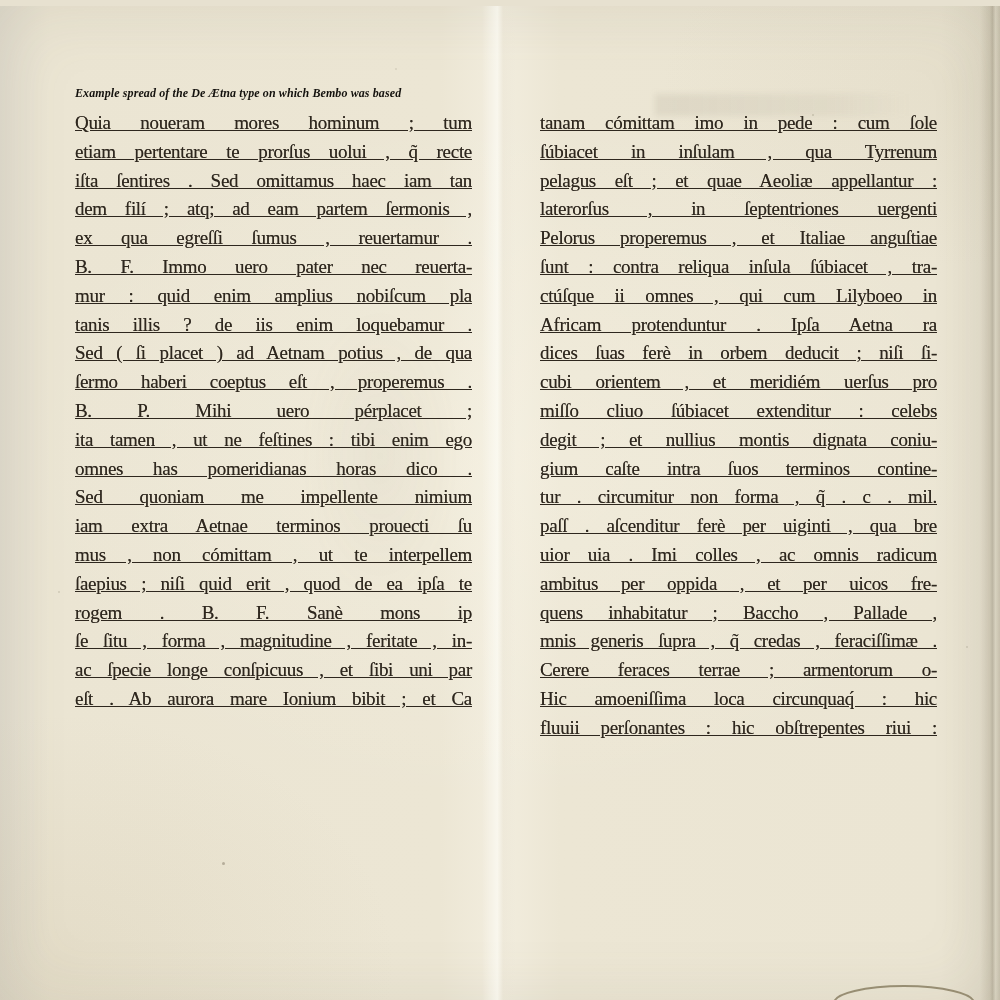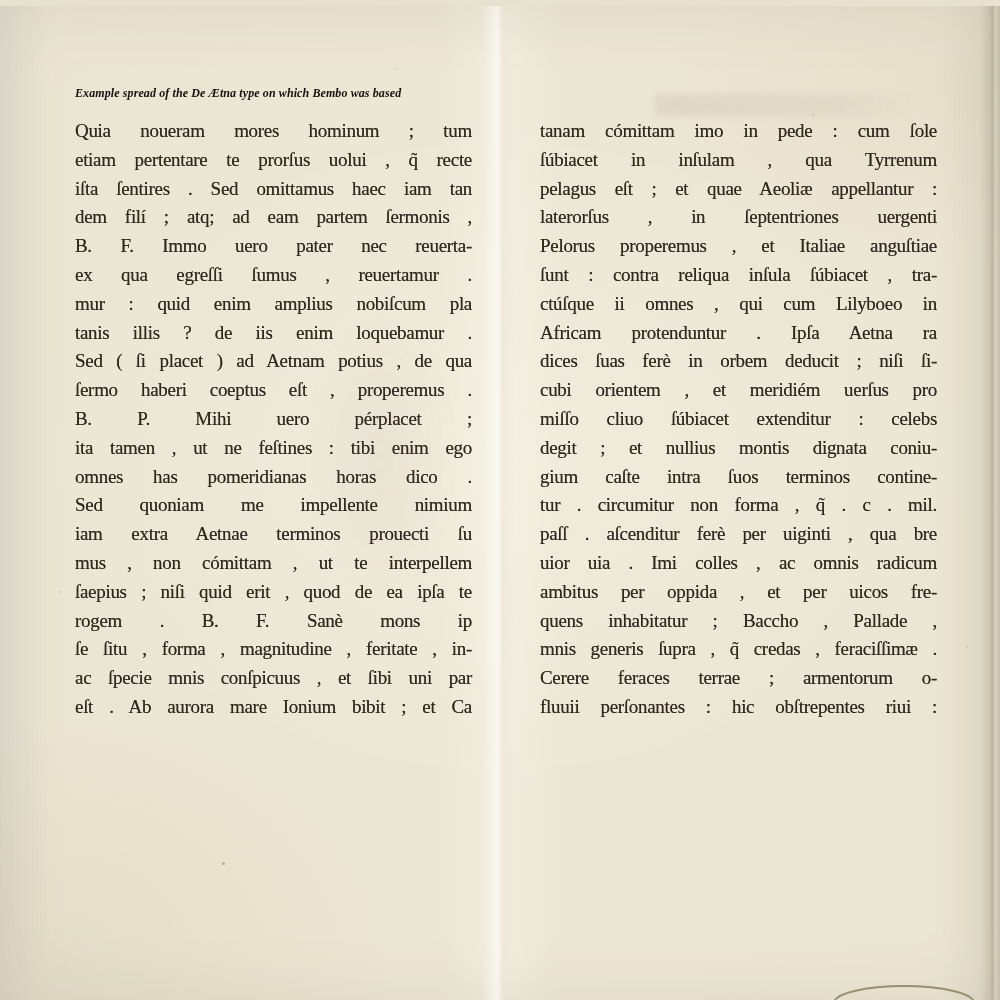--- a/index.html
+++ b/index.html
@@ -26,24 +26,25 @@
   .right-edge {
     position:absolute; right:0; top:0; width:20px; height:100%;
     background: linear-gradient(90deg, transparent 0%, rgba(146,136,112,0.22) 50%, rgba(118,108,86,0.30) 62%, rgba(205,199,182,0.18) 78%, rgba(150,142,120,0.28) 100%);
   }
   .caption {
     position:absolute; left:75px; top:80px;
     font-style:italic; font-weight:bold; font-size:12px;
     color:var(--caption-ink, #14120e); letter-spacing:0.1px;
   }
   .text-col {
-    position:absolute; top:111px; width:397px;
+    position:absolute; top:103px; width:397px;
     color:var(--ink, #2e271e);
     font-size:19px; letter-spacing:-0.3px;
     text-shadow: 0 0 0.6px rgba(43,37,29,0.65);
+    text-decoration: underline;
   }
   .text-col.left  { left:75px; }
   .text-col.right { left:540px; }
   .text-line {
     height:28.8px; line-height:28.8px;
     text-align:justify; text-align-last:justify;
   }
   .smudge {
     position:absolute; filter:blur(3px); pointer-events:none;
   }
@@ -66,36 +67,36 @@
 
 <div class="scan">
 
   <div class="caption">Example spread of the De Ætna type on which Bembo was based</div>
 
   <div class="text-col left">
       <div class="text-line">Quia noueram mores hominum ; tum</div>
       <div class="text-line">etiam pertentare te prorſus uolui , q̃ recte</div>
       <div class="text-line">iſta ſentires .  Sed omittamus haec iam tan</div>
       <div class="text-line">dem filí ; atq; ad eam partem  ſermonis ,</div>
+      <div class="text-line">ex qua egreſſi ſumus , reuertamur .</div>
       <div class="text-line">B.  F.  Immo uero pater nec reuerta-</div>
-      <div class="text-line">ex qua egreſſi ſumus , reuertamur .</div>
       <div class="text-line">mur : quid enim amplius nobiſcum pla</div>
       <div class="text-line">tanis illis ? de iis enim loquebamur .</div>
       <div class="text-line">Sed ( ſi placet ) ad Aetnam potius , de qua</div>
       <div class="text-line">ſermo haberi coeptus eſt , properemus .</div>
       <div class="text-line">B.  P.   Mihi uero pérplacet ;</div>
       <div class="text-line">ita tamen , ut ne feſtines : tibi enim  ego</div>
       <div class="text-line">omnes has pomeridianas horas dico .</div>
       <div class="text-line">Sed quoniam me impellente  nimium</div>
       <div class="text-line">iam extra Aetnae terminos prouecti ſu</div>
       <div class="text-line">mus , non cómittam , ut te interpellem</div>
       <div class="text-line">ſaepius ; niſi quid erit , quod de ea ipſa te</div>
       <div class="text-line">rogem .  B.  F.  Sanè mons ip</div>
       <div class="text-line">ſe ſitu , forma , magnitudine , feritate , in-</div>
-      <div class="text-line">ac ſpecie mnis conſpicuus , et ſibi uni par</div>
+      <div class="text-line">ac ſpecie longe conſpicuus , et ſibi uni par</div>
       <div class="text-line">eſt . Ab aurora mare Ionium  bibit ; et Ca</div>
     </div>
 
   <div class="gutter"></div>
 
   <div class="text-col right">
       <div class="text-line">tanam  cómittam imo in pede : cum ſole</div>
       <div class="text-line">ſúbiacet in  inſulam , qua  Tyrrenum</div>
       <div class="text-line">pelagus eſt ; et quae Aeoliæ appellantur :</div>
       <div class="text-line">laterorſus , in ſeptentriones  uergenti</div>
@@ -108,20 +109,21 @@
       <div class="text-line">miſſo cliuo ſúbiacet extenditur : celebs</div>
       <div class="text-line">degit ; et nullius montis dignata coniu-</div>
       <div class="text-line">gium caſte intra ſuos terminos contine-</div>
       <div class="text-line">tur . circumitur non  forma , q̃ . c . mil.</div>
       <div class="text-line">paſſ . aſcenditur ferè per uiginti , qua bre</div>
       <div class="text-line">uior uia . Imi colles , ac omnis radicum</div>
       <div class="text-line">ambitus per oppida , et per uicos fre-</div>
       <div class="text-line">quens inhabitatur ; Baccho , Pallade ,</div>
       <div class="text-line">mnis generis ſupra , q̃ credas , feraciſſimæ .</div>
       <div class="text-line">Cerere feraces terrae ; armentorum o-</div>
+      <div class="text-line">Hic amoeniſſima loca circunquaq́ : hic</div>
       <div class="text-line">fluuii perſonantes : hic obſtrepentes riui :</div>
     </div>
 
   <div class="right-edge"></div>
 
   <div class="smudge s1"></div>
   <div class="smudge s2"></div>
 
   <div class="speck p1"></div>
   <div class="speck p2"></div>

